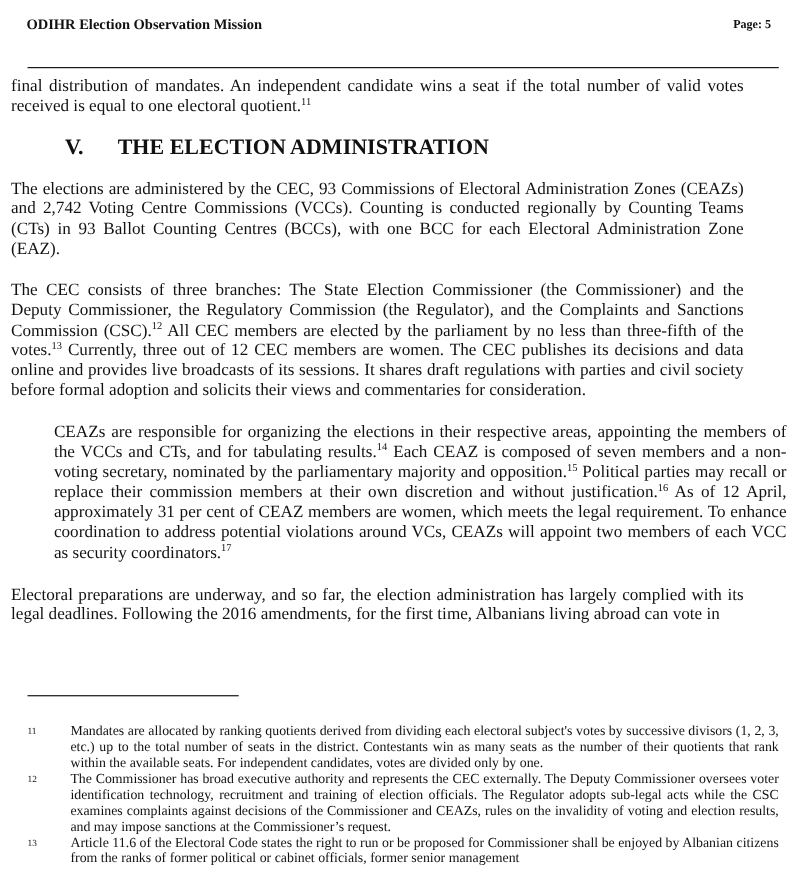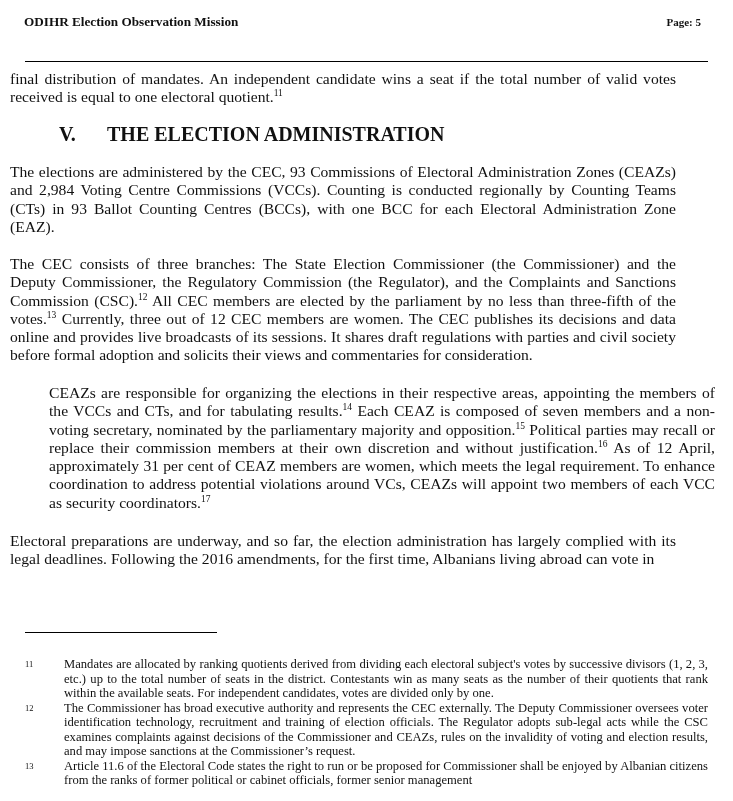--- a/index.html
+++ b/index.html
@@ -40,21 +40,21 @@
   <div class="page-no">Page: 5</div>
 </div>
 <div class="hdr-rule"></div>
 
 <div class="body-text p0"><span>final distribution of mandates. An independent candidate wins a seat if the total number of valid votes received is equal to one electoral quotient.</span><sup>11</sup></div>
 
 <div class="section">
   <span class="num">V.</span><span>THE ELECTION ADMINISTRATION</span>
 </div>
 
-<div class="body-text p1"><span>The elections are administered by the CEC, 93 Commissions of Electoral Administration Zones (CEAZs) and 2,984 Voting Centre Commissions (VCCs). Counting is conducted regionally by Counting Teams (CTs) in 93 Ballot Counting Centres (BCCs), with one BCC for each Electoral Administration Zone (EAZ).</span></div>
+<div class="body-text p1"><span>The elections are administered by the CEC, 93 Commissions of Electoral Administration Zones (CEAZs) and 2,742 Voting Centre Commissions (VCCs). Counting is conducted regionally by Counting Teams (CTs) in 93 Ballot Counting Centres (BCCs), with one BCC for each Electoral Administration Zone (EAZ).</span></div>
 
 <div class="body-text p2"><span>The CEC consists of three branches: The State Election Commissioner (the Commissioner) and the Deputy Commissioner, the Regulatory Commission (the Regulator), and the Complaints and Sanctions Commission (CSC).</span><sup>12</sup><span> All CEC members are elected by the parliament by no less than three-fifth of the votes.</span><sup>13</sup><span> Currently, three out of 12 CEC members are women. The CEC publishes its decisions and data online and provides live broadcasts of its sessions. It shares draft regulations with parties and civil society before formal adoption and solicits their views and commentaries for consideration.</span></div>
 
 <div class="body-text p3"><span>CEAZs are responsible for organizing the elections in their respective areas, appointing the members of the VCCs and CTs, and for tabulating results.</span><sup>14</sup><span> Each CEAZ is composed of seven members and a non-voting secretary, nominated by the parliamentary majority and opposition.</span><sup>15</sup><span> Political parties may recall or replace their commission members at their own discretion and without justification.</span><sup>16</sup><span> As of 12 April, approximately 31 per cent of CEAZ members are women, which meets the legal requirement. To enhance coordination to address potential violations around VCs, CEAZs will appoint two members of each VCC as security coordinators.</span><sup>17</sup></div>
 
 <div class="body-text p4"><span>Electoral preparations are underway, and so far, the election administration has largely complied with its legal deadlines. Following the 2016 amendments, for the first time, Albanians living abroad can vote in</span></div>
 
 <div class="fn-rule"></div>
 
 <div class="footnotes">

